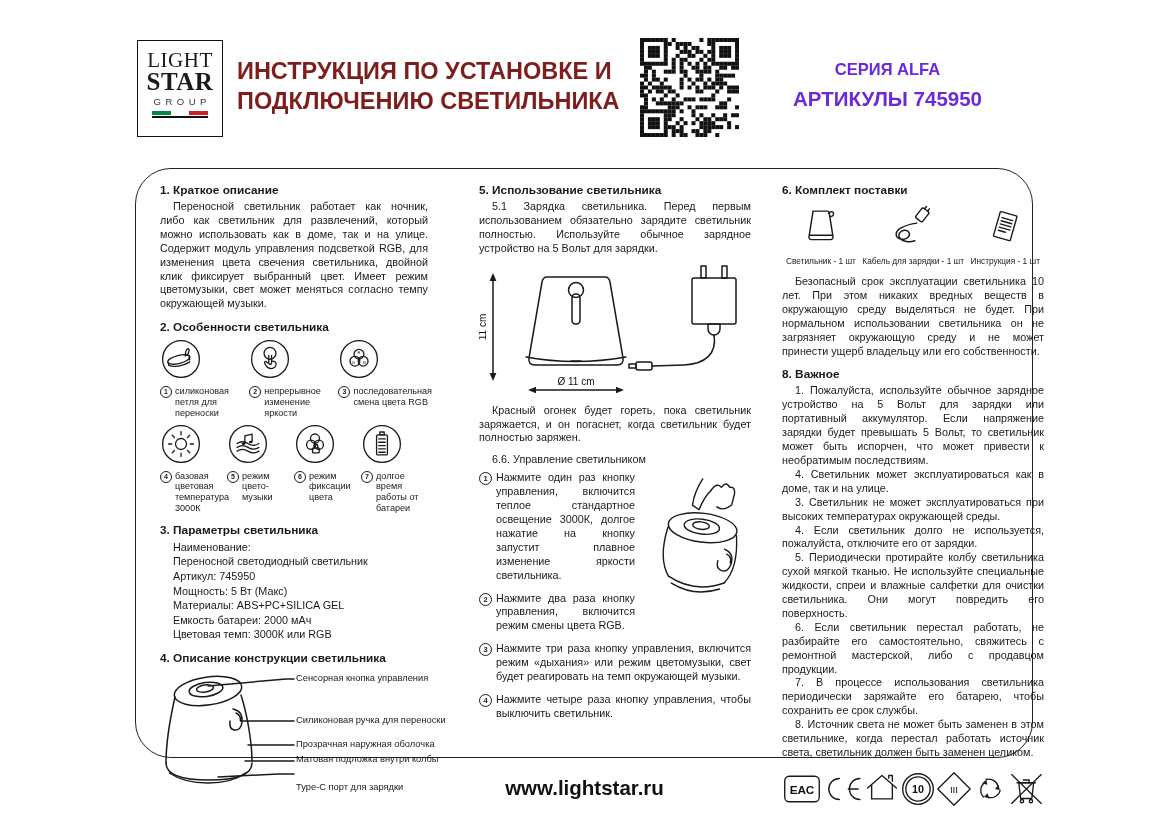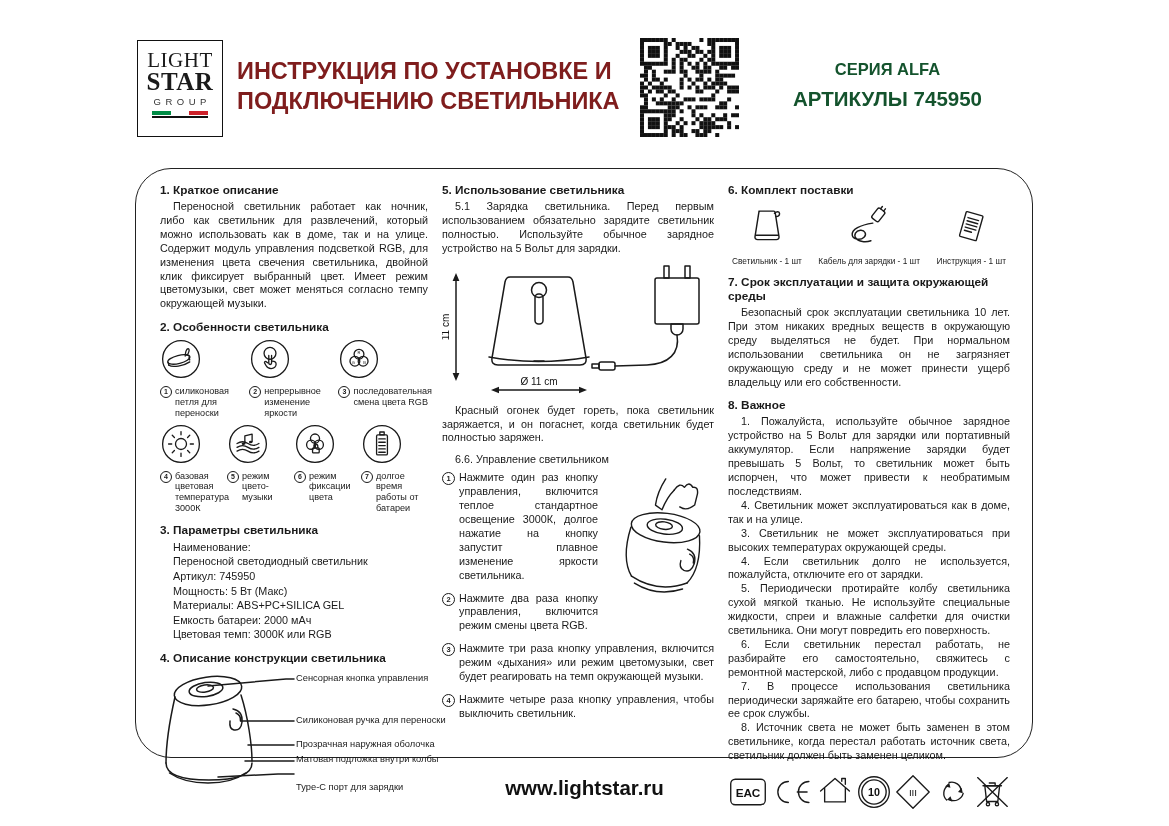--- a/index.html
+++ b/index.html
@@ -8,30 +8,30 @@
   
   .logo-box{position:absolute;left:137px;top:40px;width:86px;height:97px;border:1.5px solid #111;
             box-sizing:border-box;text-align:center;padding-top:9px;}
   .logo-l1{font-family:"Liberation Serif",serif;font-weight:normal;font-size:21px;line-height:20px;letter-spacing:.5px;}
   .logo-l2{font-family:"Liberation Serif",serif;font-weight:bold;font-size:25px;line-height:23px;letter-spacing:.5px;}
   .logo-l3{font-size:9.5px;letter-spacing:4.5px;margin-top:3px;text-indent:4.5px;color:#333;}
   .logo-flag{width:56px;height:4px;margin:4px auto 0;display:flex;border-bottom:2px solid #111;padding-bottom:1px;}
   .logo-flag div{flex:1;height:4px;}
   .title{position:absolute;left:237px;top:56px;width:400px;font-weight:bold;font-size:23.5px;line-height:30px;color:#7f1d1d;}
   .qr{position:absolute;left:640px;top:38px;width:99px;height:99px;}
-  .series-box{position:absolute;left:760px;top:60px;width:255px;text-align:center;color:#14532d;}
+  .series-box{position:absolute;left:760px;top:60px;width:255px;text-align:center;color:#6d28d9;}
   .series-line1{font-weight:bold;font-size:16.5px;}
   .series-line2{font-weight:bold;font-size:20.5px;margin-top:8px;}
   
   .main-box{position:absolute;left:135px;top:168px;width:898px;height:590px;border:1.5px solid #222;
             border-radius:36px;box-sizing:border-box;}
-  .cols{position:absolute;inset:0;padding:14px 20px 12px 24px;display:flex;gap:14px;box-sizing:border-box;}
+  .cols{position:absolute;inset:0;padding:14px 20px 12px 24px;display:flex;gap:31px;box-sizing:border-box;}
   .col{position:relative;}
   .col1{width:268px;}
-  .col2{width:272px;}
+  .col2{width:272px;margin-left:20px;}
   .col3{width:282px;}
   .h{font-weight:bold;font-size:11.8px;margin:0 0 3px;}
   .p{font-size:10.8px;line-height:13.9px;text-align:justify;margin:0 0 8px;}
   .ind{text-indent:13px;}
   .sec{margin-bottom:9px;}
   
   .f-row{display:flex;margin:4px 0 2px;}
   .f-row1 .f-item{width:33.3%;}
   .f-row2 .f-item{width:25%;}
   .f-item{box-sizing:border-box;padding-right:4px;}
@@ -677,21 +677,20 @@
                       <rect x="14.5" y="9" width="19" height="28" rx="1"></rect>
                       <path d="M18 15h12M18 18.6h12M18 22.2h12M18 25.8h12M18 29.4h8" stroke-width="1.1"></path>
                     </g>
                   </svg></span>
                 <div class="kit-lab">Инструкция - 1 шт</div>
               </div>
             </div>
         </div>
 
         <div class="sec">
-          <div class="h">7. Срок эксплуатации и защита окружающей среды</div>
           <div class="p ind">Безопасный срок эксплуатации светильника 10 лет. При этом никаких вредных веществ в окружающую среду выделяться не будет. При нормальном использовании светильника он не загрязняет окружающую среду и не может принести ущерб владельцу или его собственности.</div>
         </div>
 
         <div class="sec imp">
           <div class="h">8. Важное</div>
           <div>
 
           <div class="p ind">1. Пожалуйста, используйте обычное зарядное устройство на 5 Вольт для зарядки или портативный аккумулятор. Если напряжение зарядки будет превышать 5 Вольт, то светильник может быть испорчен, что может привести к необратимым последствиям.</div>
               <div class="p ind">4. Светильник может эксплуатироваться как в доме, так и на улице.</div>
               <div class="p ind">3. Светильник не может эксплуатироваться при высоких температурах окружающей среды.</div>

